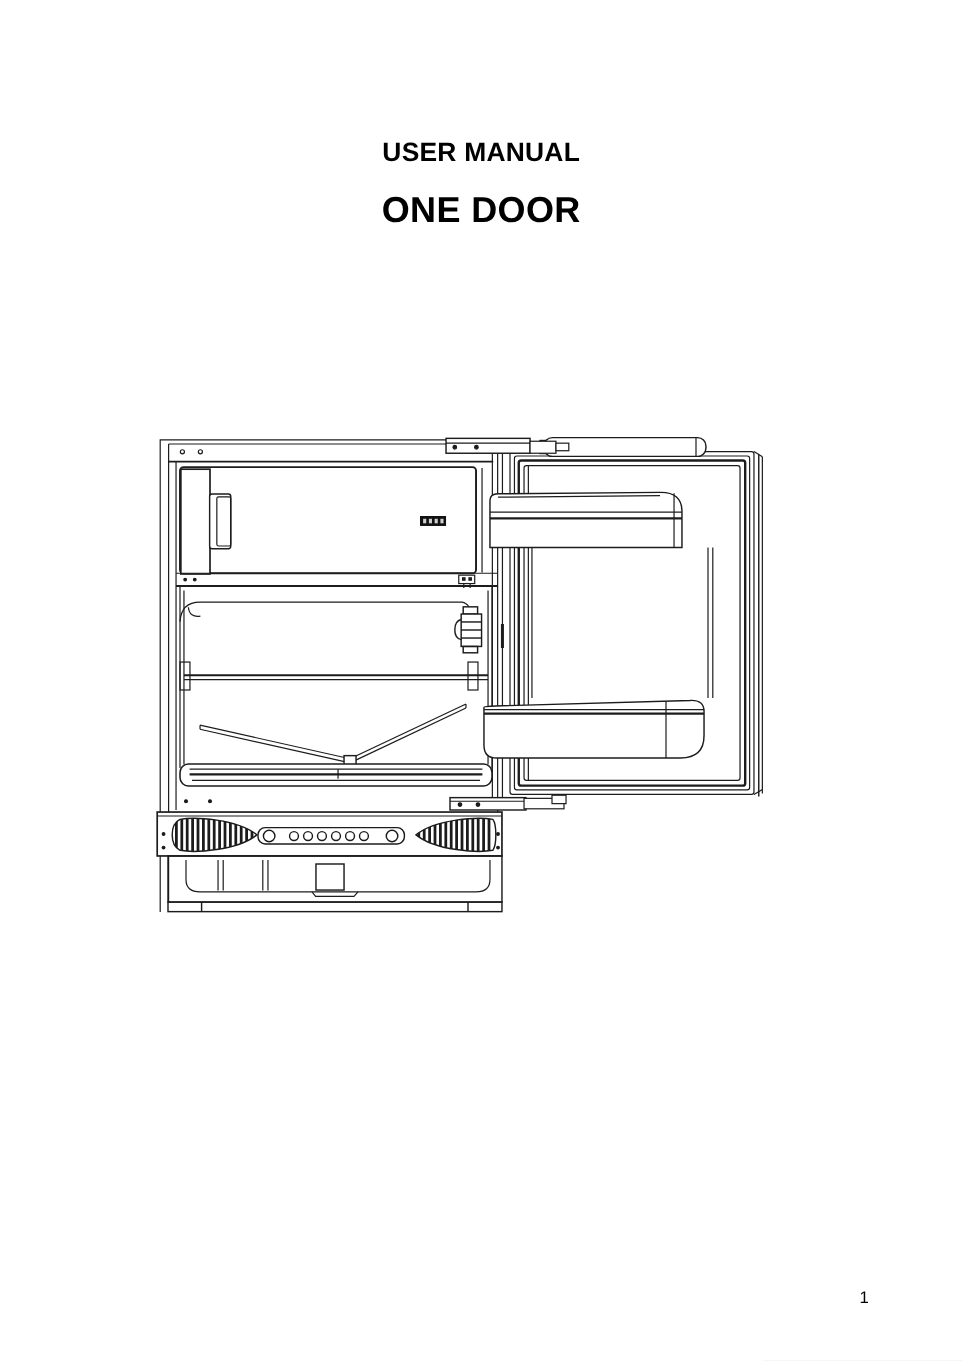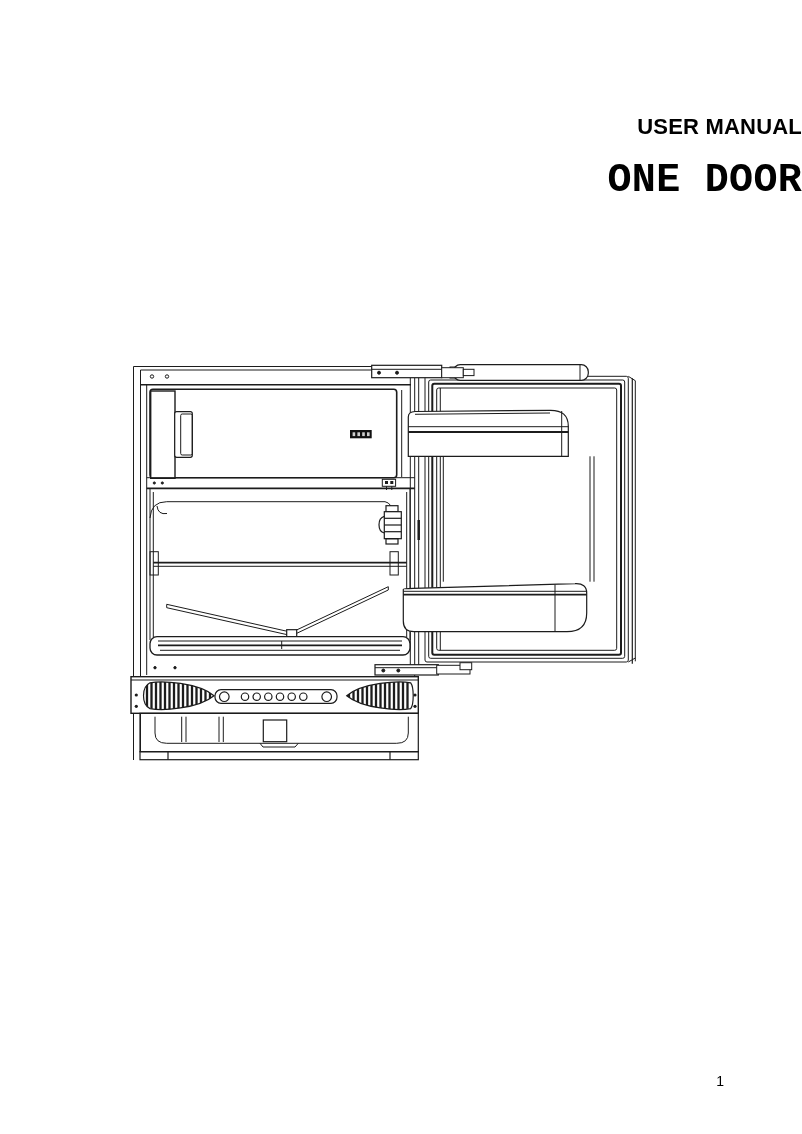--- a/index.html
+++ b/index.html
@@ -2,25 +2,25 @@
 <html style="--ink: #1c1c1c;"><head>
 <meta charset="utf-8">
 <style>
   html,body{margin:0;padding:0;background:#e8e8e8;}
   .page{
     position:relative;width:802px;height:1134px;margin:0 auto;
     background:#ffffff;overflow:hidden;
     font-family:"Liberation Sans", sans-serif;color:#000;
   }
   .title-line{
-    position:absolute;left:0;right:0;text-align:right;
+    position:absolute;left:0;right:0;text-align:center;
     line-height:1;white-space:pre;
   }
   .header-title{top:116px;font-size:22px;font-weight:700;letter-spacing:.2px;}
-  .product-title{top:161px;font-size:40px;font-weight:700;letter-spacing:.3px;font-family:Liberation Mono, monospace;}
+  .product-title{top:161px;font-size:30px;font-weight:700;letter-spacing:.3px;}
   .footer-title{top:835px;font-size:26px;font-weight:700;letter-spacing:-.2px;}
   .page-number{
     position:absolute;top:1074px;right:78px;font-size:14px;line-height:1;
   }
   .figure{
     position:absolute;left:130px;top:353px;width:515px;height:412px;
   }
   svg{color:var(--ink,#1c1c1c);display:block;}
 </style>
 </head>

